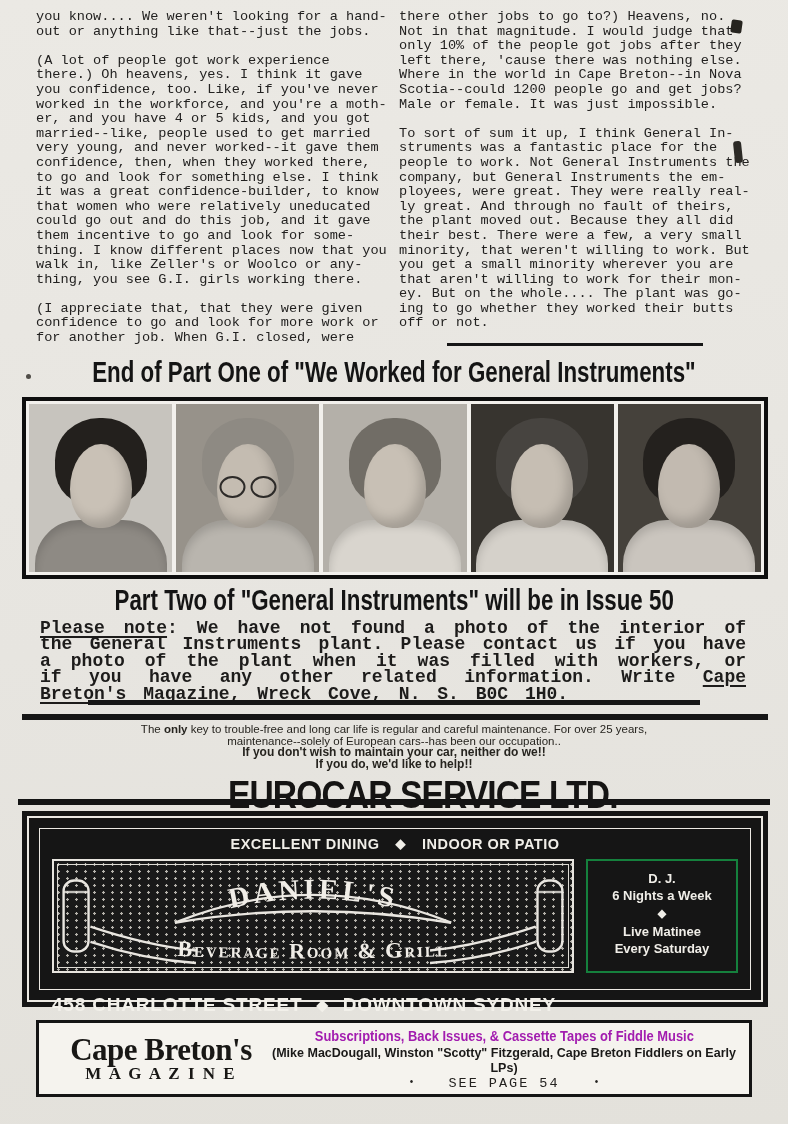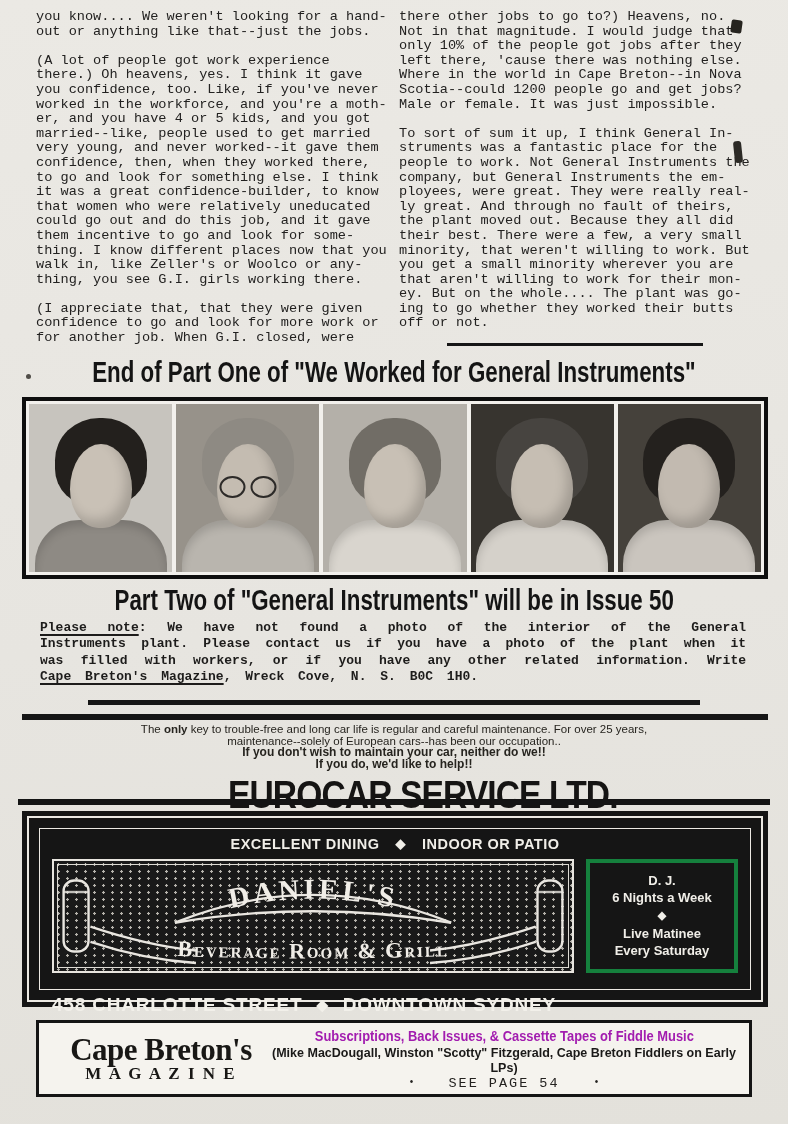--- a/index.html
+++ b/index.html
@@ -41,21 +41,21 @@
   .ph-glasses i{display:block;width:22px;height:18px;border:2px solid #2c2a28;border-radius:50%;}
   .p1{--bg:#c7c4be;--hair:#23201d;--face:#c9c1b6;--body:#8e8a84;}
   .p2{--bg:#97928a;--hair:#8e8a83;--face:#c4bcb1;--body:#b9b5ae;}
   .p3{--bg:#b4b0a9;--hair:#716d66;--face:#c8c0b5;--body:#d9d5ce;}
   .p4{--bg:#37342f;--hair:#474440;--face:#c6beb3;--body:#d5d1ca;}
   .p5{--bg:#45413b;--hair:#24211e;--face:#c2bab0;--body:#cac5be;}
   
   .note{
     position:absolute;left:40px;top:620px;width:706px;text-align:justify;
     font-family:"Liberation Mono","DejaVu Sans Mono",monospace;font-weight:bold;
-    font-size:13px;line-height:16.4px;word-spacing:6px;color:#1d1c1b;
+    font-size:18px;line-height:16.4px;word-spacing:6px;color:#1d1c1b;
   }
   .ul{text-decoration:underline;text-decoration-thickness:1.5px;text-underline-offset:3px;}
   
   .ruleA{position:absolute;left:88px;top:700px;width:612px;height:5px;background:#161616;}
   .ruleB{position:absolute;left:22px;top:714px;width:746px;height:6px;background:#161616;}
   .bar{position:absolute;left:18px;top:799px;width:752px;height:6px;background:#141414;}
   
   .eurocar{position:absolute;left:0;top:724px;width:100%;}
   .e-small{margin:0;text-align:center;font-size:11.5px;line-height:11.5px;color:#26241f;}
   .e-bold{font-weight:bold;font-size:12px;}
@@ -76,21 +76,21 @@
   .d-main{display:flex;margin-top:7px;height:114px;}
   .d-logo{flex:1;position:relative;border:2px solid #e8e5df;box-sizing:border-box;margin-right:12px;
     background-color:#191919;
     background-image:radial-gradient(circle,#b8b5ae 1.05px,transparent 1.45px);
     background-size:9px 7px;}
   .d-logo::after{content:"";position:absolute;inset:3px;border:1px solid #dedbd4;pointer-events:none;}
   .d-logo svg{position:absolute;inset:0;width:100%;height:100%;}
   .d-arc{font-family:"Liberation Serif",serif;font-weight:bold;font-size:30px;fill:#f0ede7;letter-spacing:4px;}
   .d-sub{font-family:"Liberation Serif",serif;font-weight:bold;font-size:23px;font-variant:small-caps;
     fill:#f0ede7;letter-spacing:2px;}
-  .d-dj{width:152px;box-sizing:border-box;border:4px solid #15803d;text-align:center;color:#f0eee8;
+  .d-dj{width:152px;box-sizing:border-box;border:2px solid #15803d;text-align:center;color:#f0eee8;
     font-weight:bold;font-size:13px;line-height:17px;padding-top:9px;}
   .d-dj .d-diamond-sm{font-size:11px;line-height:13px;margin:3px 0;}
   .d-address{margin-top:21px;text-align:left;color:#f2f0ea;font-weight:bold;font-size:19px;letter-spacing:0.8px;}
   .d-address .d-diamond{margin:0 14px;font-size:15px;}
   
   .footer{position:absolute;left:36px;top:1020px;width:716px;height:77px;box-sizing:border-box;
     background:#f5f3ee;border:3px solid #141414;display:flex;align-items:center;}
   .f-left{width:228px;padding-left:16px;box-sizing:border-box;text-align:center;}
   .f-name{font-family:"Liberation Serif",serif;font-weight:bold;font-size:31px;line-height:30px;color:#181715;
     letter-spacing:-0.5px;}

